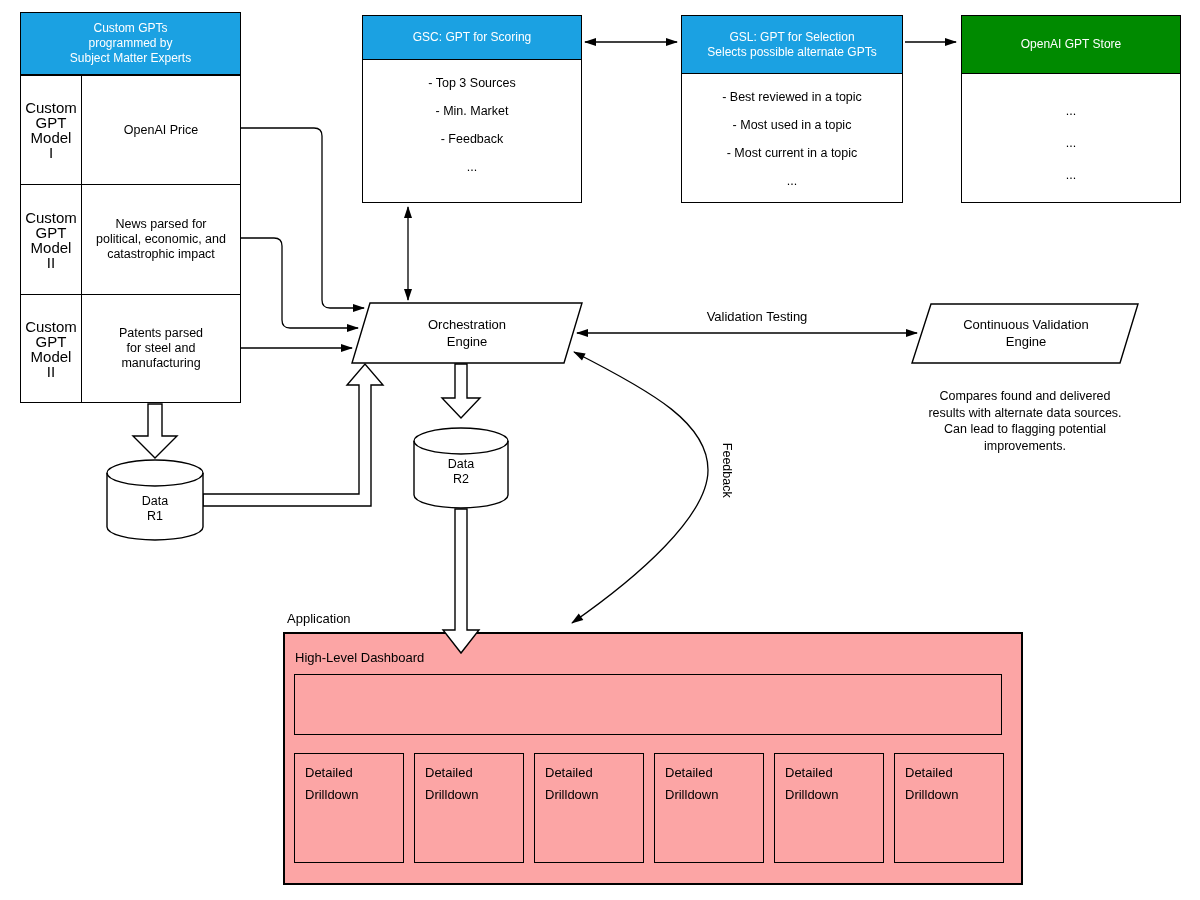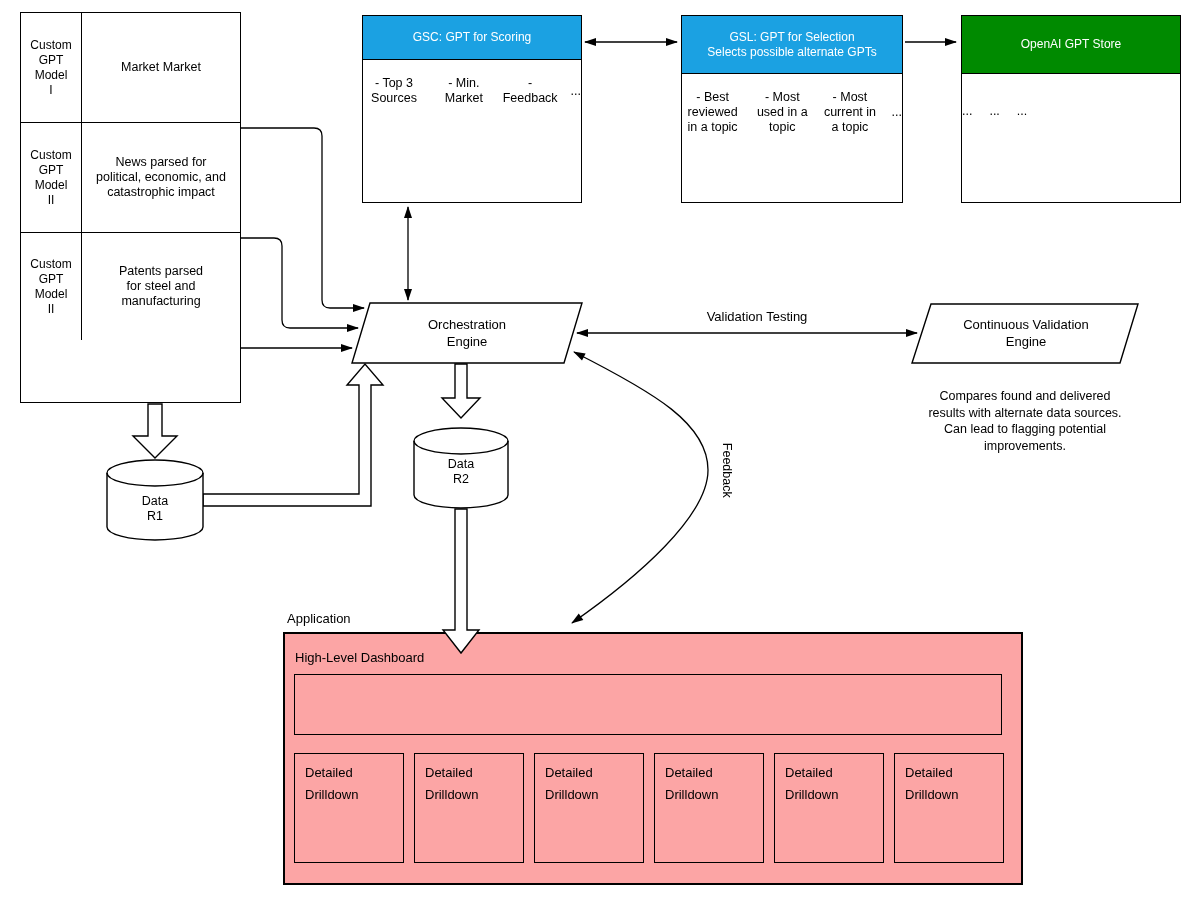--- a/index.html
+++ b/index.html
@@ -4,51 +4,54 @@
 <style>
   html,body{margin:0;padding:0;background:#fff;}
   #canvas{position:relative;width:1200px;height:900px;background:#fff;overflow:hidden;
           font-family:"Liberation Sans","DejaVu Sans",sans-serif;color:#000;}
   .t{white-space:pre-line;}
   .panel{position:absolute;background:#fff;border:1px solid #000;box-sizing:border-box;z-index:1;}
   .panel-header{display:flex;align-items:center;justify-content:center;text-align:center;
                 color:#fff;border-bottom:1px solid #000;font-size:12px;line-height:15px;box-sizing:border-box;}
   .blue{background:#1ba1e2;}
   .green{background:#008a00;text-align:right;}
-  .items{display:flex;flex-direction:row;align-items:center;gap:13px;padding-top:16px;
+  .items{display:flex;flex-direction:column;align-items:center;gap:13px;padding-top:16px;
          font-size:12.5px;line-height:15px;text-align:center;}
   .tbl-row{display:flex;border-top:1px solid #000;box-sizing:border-box;}
   .tbl-row:first-of-type{border-top:none;}
   .tbl-model{width:61px;border-right:1px solid #000;display:flex;align-items:center;justify-content:center;
-             text-align:center;font-size:12px;line-height:15px;box-sizing:border-box;}
+             text-align:center;font-size:15px;line-height:15px;box-sizing:border-box;}
   .tbl-desc{flex:1;display:flex;align-items:center;justify-content:center;text-align:center;
             font-size:12.5px;line-height:15px;}
   .lbl{position:absolute;z-index:3;font-size:13px;line-height:16.5px;}
   .center{text-align:center;}
   svg#wires{position:absolute;left:0;top:0;z-index:2;pointer-events:none;}
   .app-box{position:absolute;left:283px;top:632px;width:740px;height:253px;border:2px solid #000;
            background:#fca5a5;box-sizing:border-box;z-index:1;}
   .dash-title{position:absolute;left:10px;top:16px;font-size:13px;}
   .wide-box{position:absolute;left:9px;top:40px;width:708px;height:61px;border:1px solid #000;box-sizing:border-box;}
   .drill-row{position:absolute;left:9px;top:119px;display:flex;gap:10px;}
   .drill{width:110px;height:110px;border:1px solid #000;box-sizing:border-box;
          font-size:13px;line-height:22px;padding:8px 0 0 10px;}
 </style>
 </head>
 <body>
 
 <div id="canvas">
 
   <div class="panel" style="left:20px;top:12px;width:221px;height:391px;">
+    <div class="panel-header blue t" style="height:62px;">Custom GPTs
+programmed by
+Subject Matter Experts</div>
     <div class="tbl-row" style="height:109px;">
       <div class="tbl-model t">Custom
 GPT
 Model
 I</div>
-      <div class="tbl-desc t">Market Market</div>
+      <div class="tbl-desc t">OpenAI Price</div>
     </div>
     <div class="tbl-row" style="height:110px;">
       <div class="tbl-model t">Custom
 GPT
 Model
 II</div>
       <div class="tbl-desc t">News parsed for
 political, economic, and
 catastrophic impact</div>
     </div>

